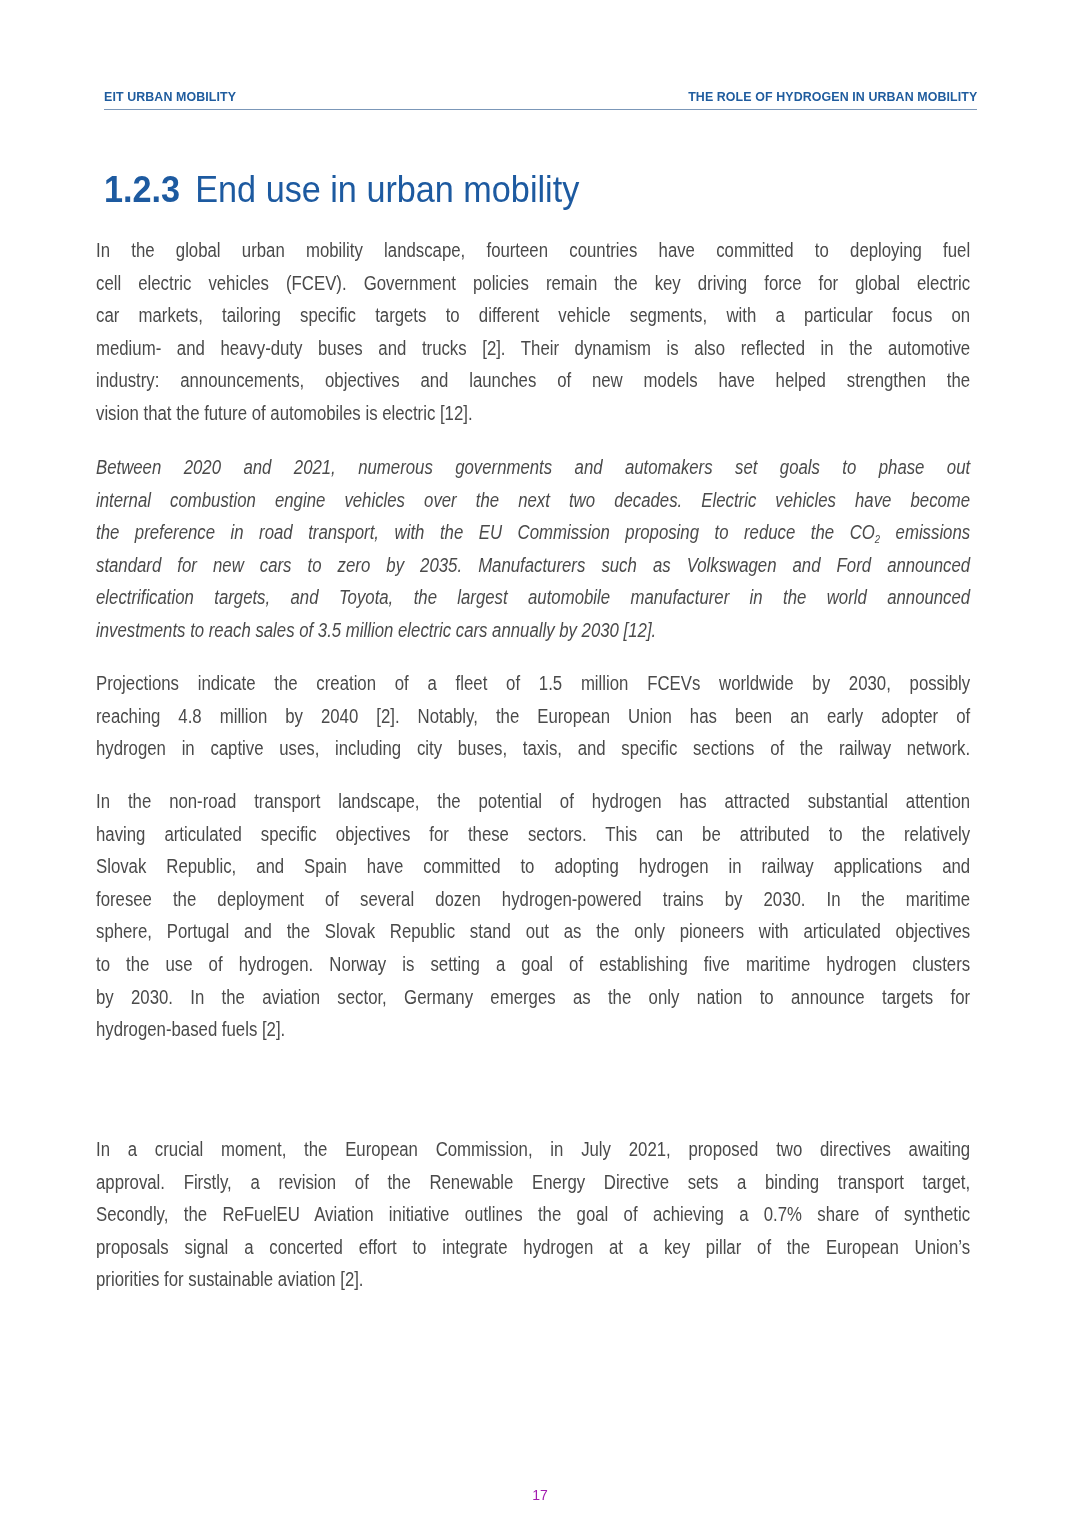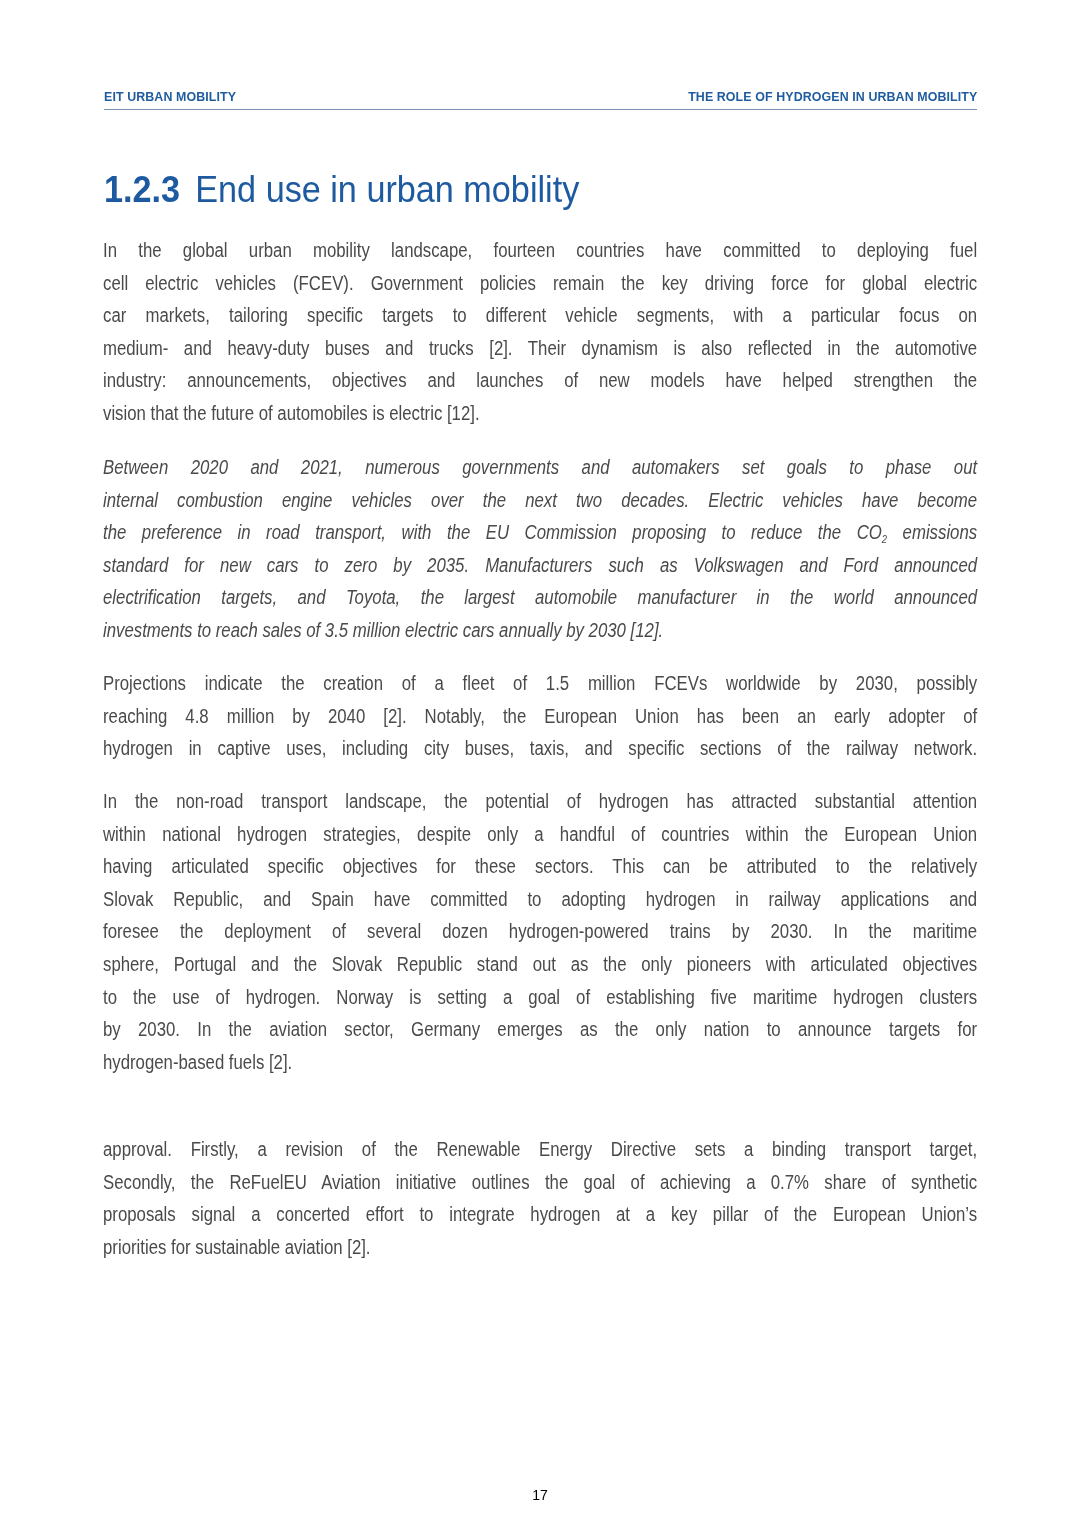--- a/index.html
+++ b/index.html
@@ -17,34 +17,34 @@
   }
   .rh-left { left: 0; transform: scaleX(0.92); }
   .rh-right { right: 0; transform: scaleX(0.92); transform-origin: right top; }
   .heading {
     position: absolute; left: 104px; top: 136px;
     font-family: "Liberation Sans", sans-serif; color: #1d5aa0;
     font-size: 36px; white-space: nowrap; transform: scaleX(0.95); transform-origin: left top;
   }
   .heading .num { font-weight: bold; margin-right: 16px; }
   .heading .title { font-weight: normal; }
-  .para { position: absolute; left: 103px; width: 874px; }
+  .para { position: absolute; left: 96px; width: 874px; }
   .line {
     height: 32.6px; line-height: 32.6px;
     font-family: "Liberation Sans", sans-serif; font-size: 19.5px; color: #4a4a4a;
     white-space: nowrap; text-align: justify; text-align-last: justify;
     width: 874px; display: block; overflow: visible;
   }
   .line.last { text-align-last: left; }
   .line span.t { display: inline-block; transform: scaleX(0.86); transform-origin: left center; width: 116.3%; text-align: justify; text-align-last: justify; }
   .line.last span.t { text-align-last: left; }
   sub { font-size: 11px; vertical-align: -4px; line-height: 0; }
   .page-number {
     position: absolute; left: 0; width: 1080px; top: 1454px; text-align: center;
-    font-family: "Liberation Sans", sans-serif; font-size: 14px; color: #000000;
+    font-family: "Liberation Sans", sans-serif; font-size: 14px; color: #a21caf;
   }
 </style>
 </head>
 <body>
 
 <div class="page">
 
   <div class="running-header">
     <span class="rh-left">EIT URBAN MOBILITY</span>
     <span class="rh-right">THE ROLE OF HYDROGEN IN URBAN MOBILITY</span>
@@ -73,31 +73,31 @@
   </div>
 
   <div class="para" style="top:634px;">
     <div class="line"><span class="t">Projections indicate the creation of a fleet of 1.5 million FCEVs worldwide by 2030, possibly</span></div>
     <div class="line"><span class="t">reaching 4.8 million by 2040 [2]. Notably, the European Union has been an early adopter of</span></div>
     <div class="line"><span class="t">hydrogen in captive uses, including city buses, taxis, and specific sections of the railway network.</span></div>
   </div>
 
   <div class="para" style="top:752px;text-decoration:underline;">
     <div class="line"><span class="t">In the non-road transport landscape, the potential of hydrogen has attracted substantial attention</span></div>
-    <div class="line"><span class="t">within national hydrogen strategies, despite only a handful of countries within the European Union</span></div>
     <div class="line"><span class="t">having articulated specific objectives for these sectors. This can be attributed to the relatively</span></div>
     <div class="line"><span class="t">Slovak Republic, and Spain have committed to adopting hydrogen in railway applications and</span></div>
     <div class="line"><span class="t">foresee the deployment of several dozen hydrogen-powered trains by 2030. In the maritime</span></div>
     <div class="line"><span class="t">sphere, Portugal and the Slovak Republic stand out as the only pioneers with articulated objectives</span></div>
     <div class="line"><span class="t">to the use of hydrogen. Norway is setting a goal of establishing five maritime hydrogen clusters</span></div>
     <div class="line"><span class="t">by 2030. In the aviation sector, Germany emerges as the only nation to announce targets for</span></div>
     <div class="line last"><span class="t">hydrogen-based fuels [2].</span></div>
   </div>
 
   <div class="para" style="top:1100px;">
+    <div class="line"><span class="t">In a crucial moment, the European Commission, in July 2021, proposed two directives awaiting</span></div>
     <div class="line"><span class="t">approval. Firstly, a revision of the Renewable Energy Directive sets a binding transport target,</span></div>
     <div class="line"><span class="t">Secondly, the ReFuelEU Aviation initiative outlines the goal of achieving a 0.7% share of synthetic</span></div>
     <div class="line"><span class="t">proposals signal a concerted effort to integrate hydrogen at a key pillar of the European Union’s</span></div>
     <div class="line last"><span class="t">priorities for sustainable aviation [2].</span></div>
   </div>
 
   <div class="page-number">17</div>
 </div>
 
 </body></html>

